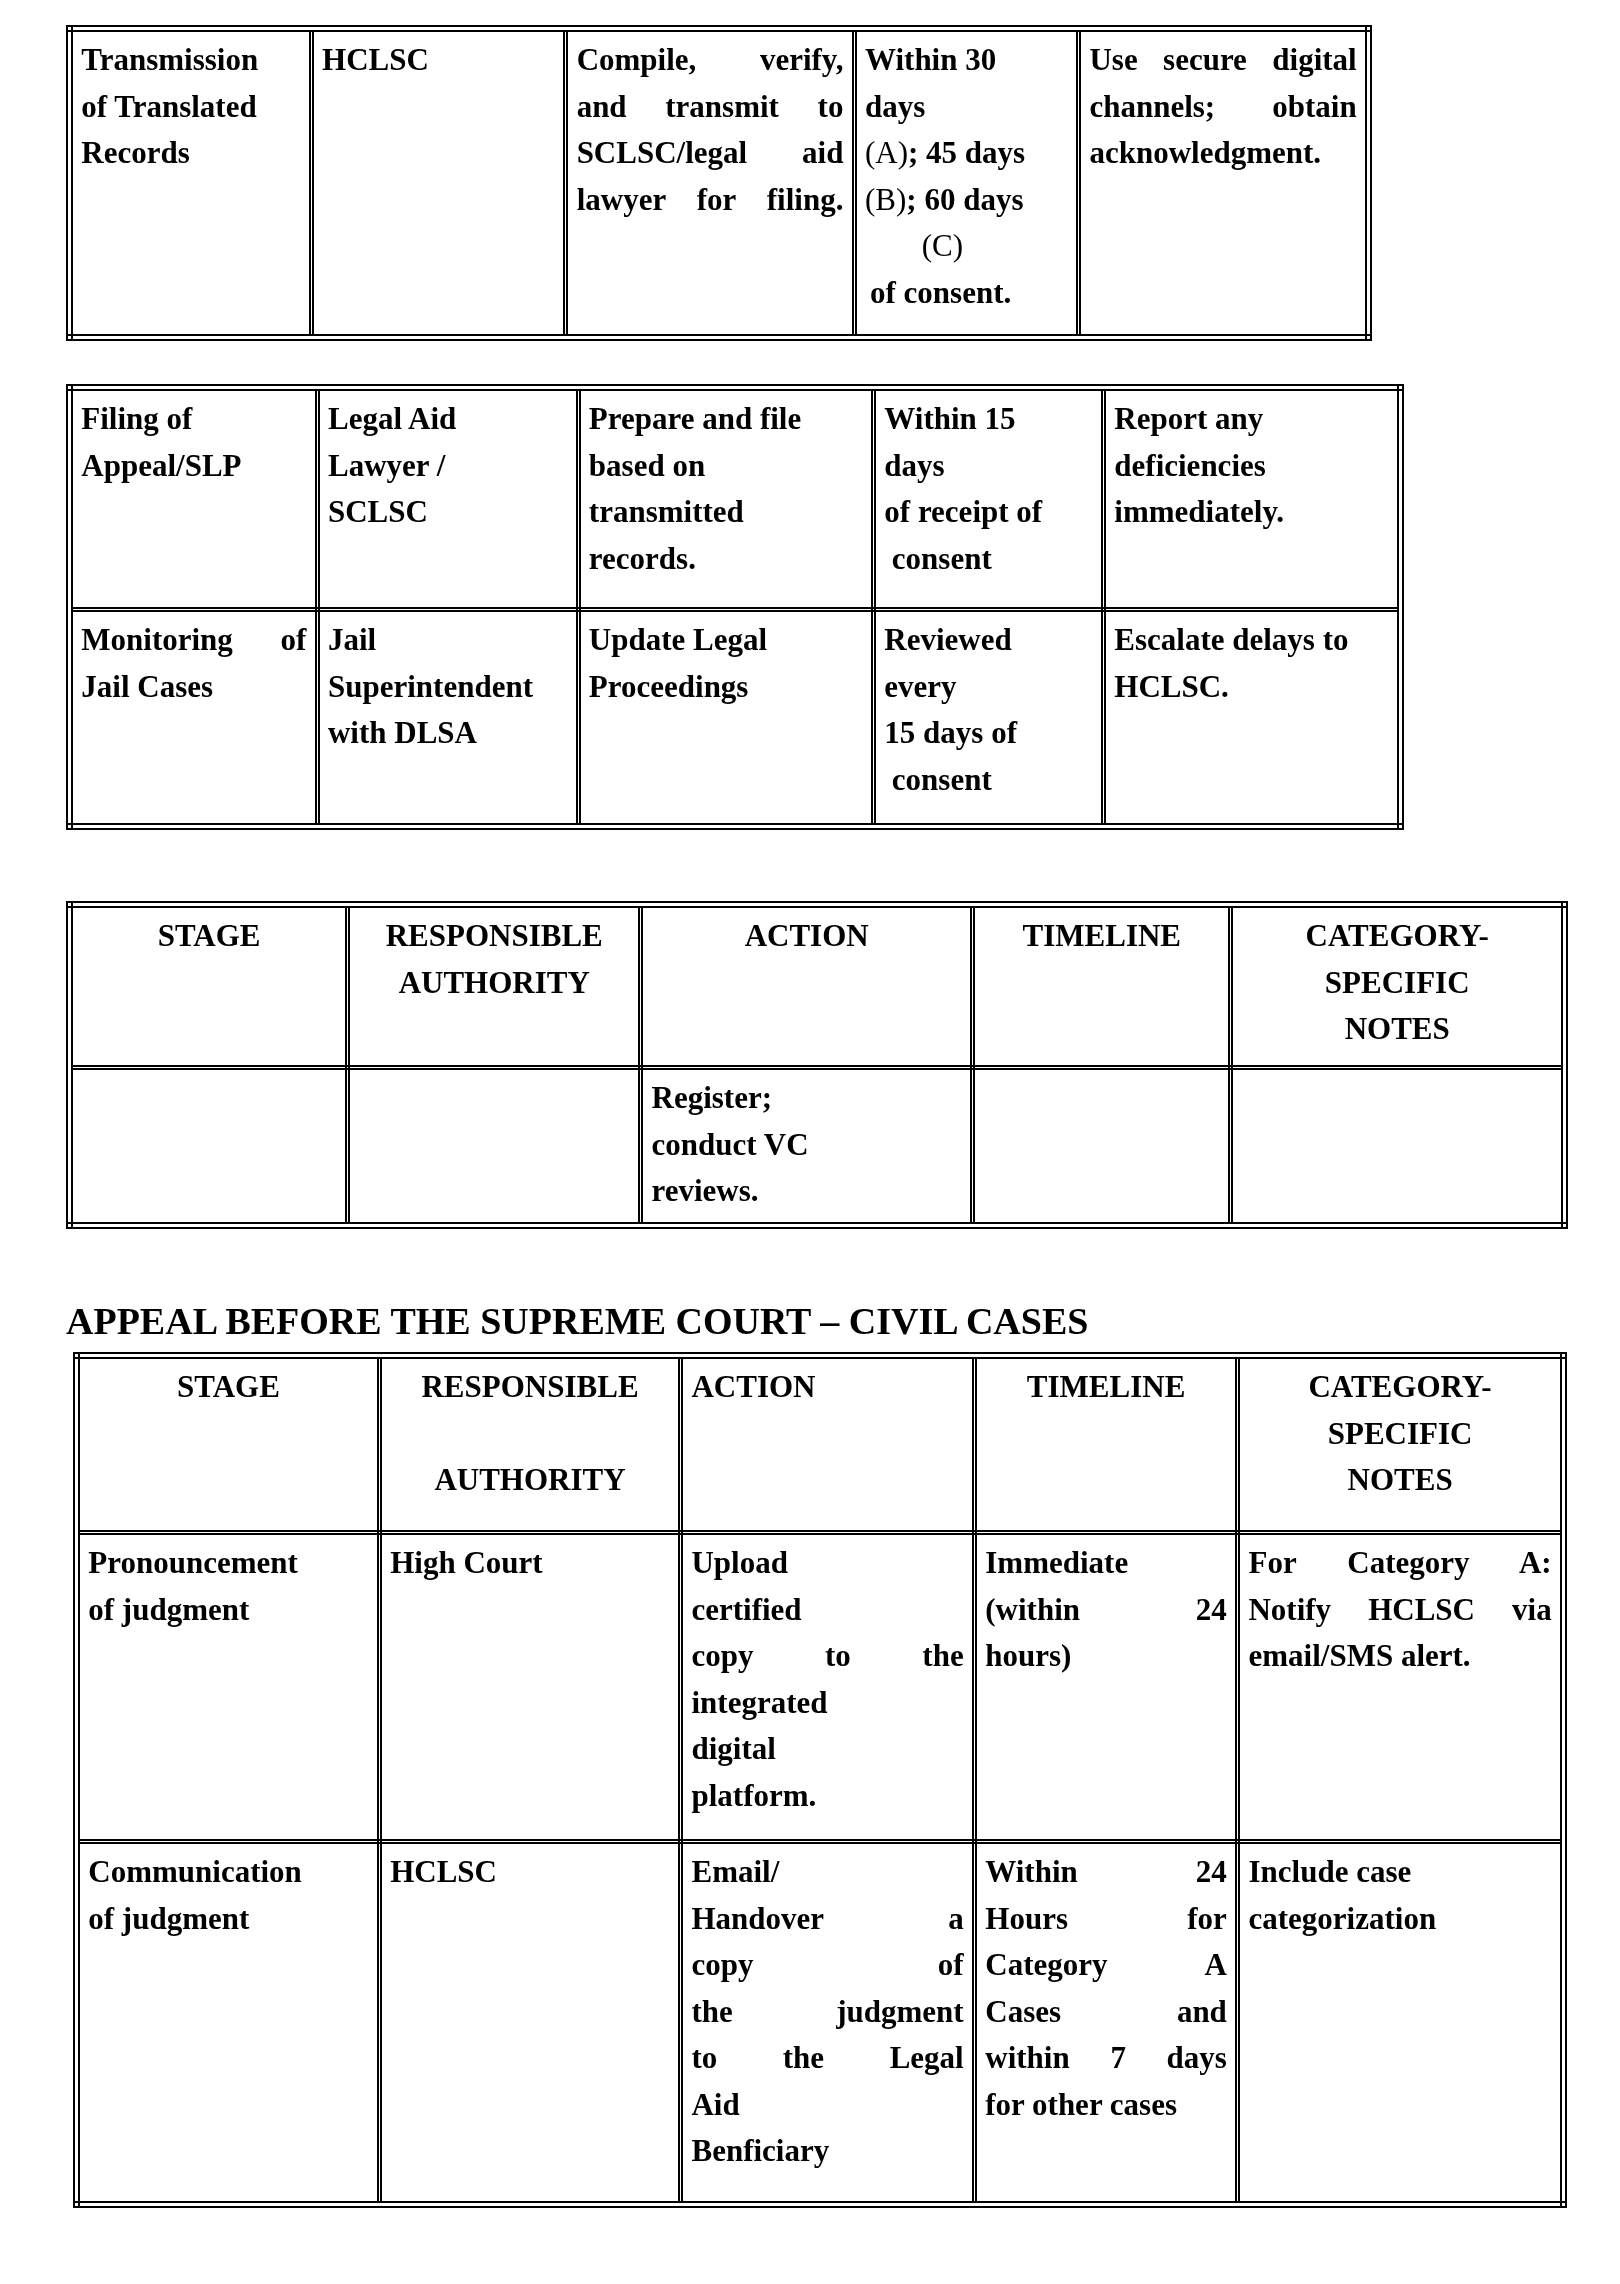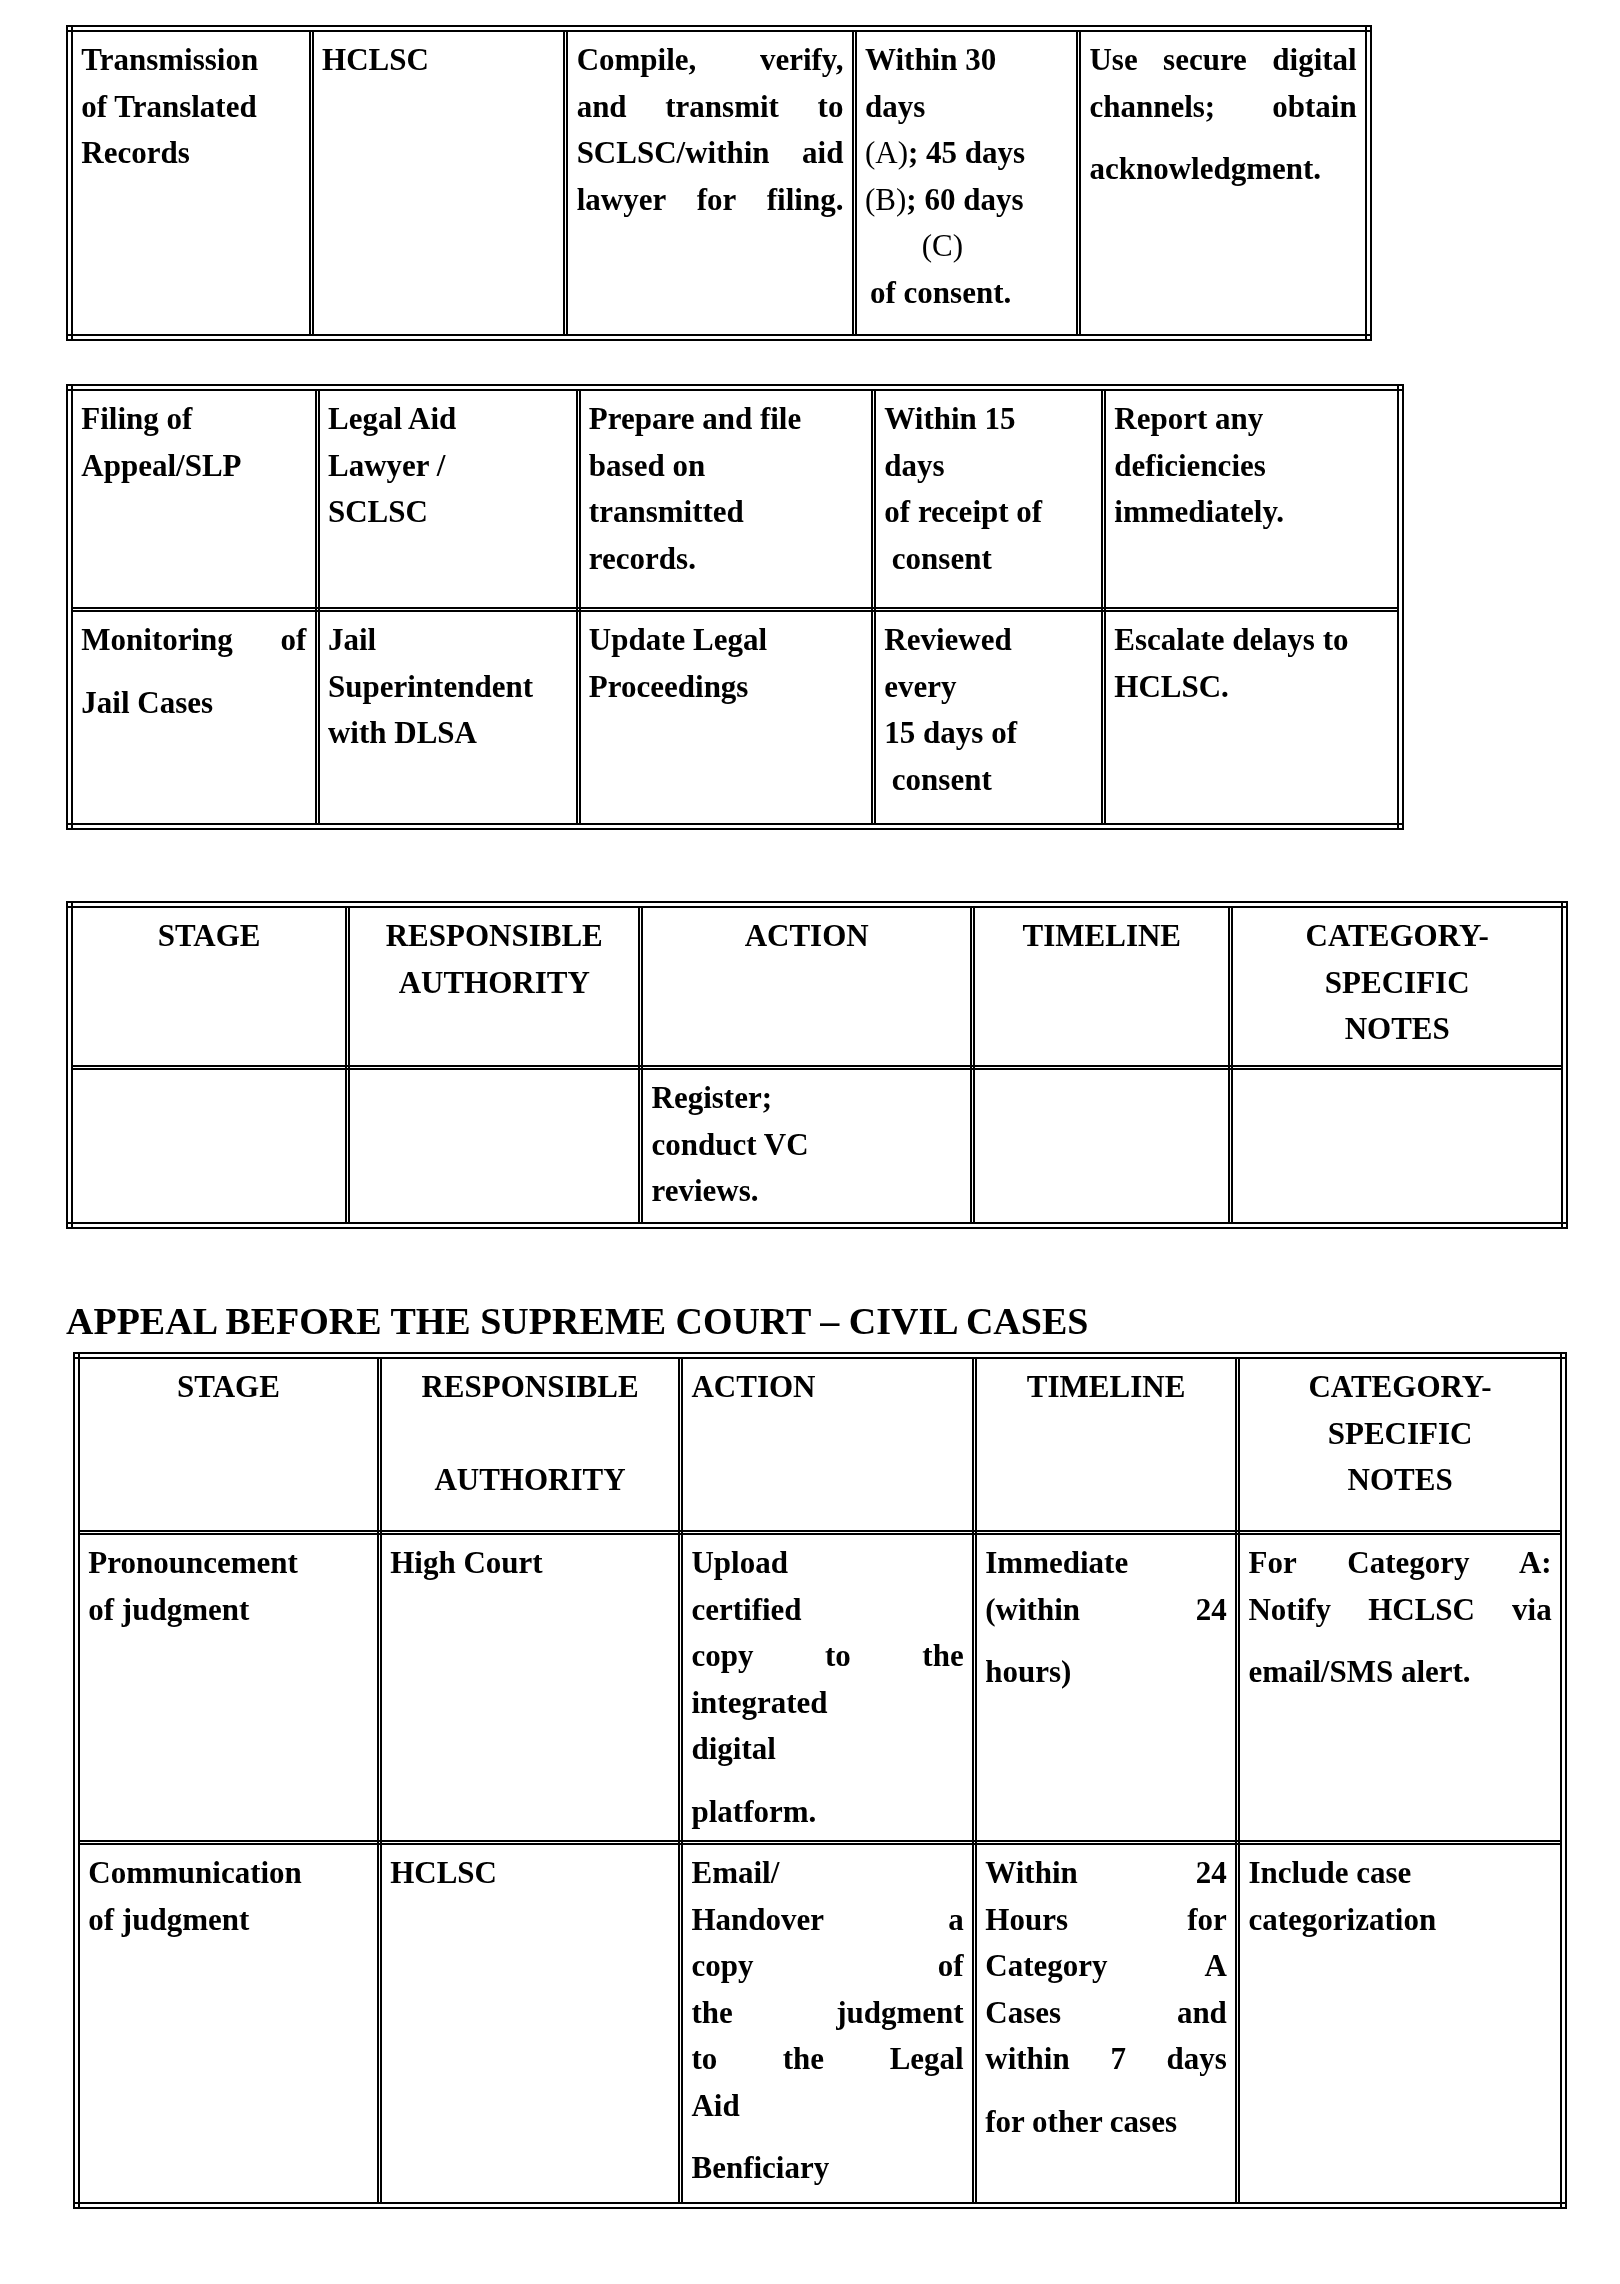--- a/index.html
+++ b/index.html
@@ -30,21 +30,21 @@
   }
   
   .vm{vertical-align:middle;}
   .ctr{text-align:center;margin-top:8px;}
   .pt40{padding-top:33px;}
   .pt30{padding-top:25px;}
   .pt8{padding-top:6.6px;}
   .ptop{vertical-align:top;padding-top:79px;}
   
   .jl>div{text-align:justify;text-align-last:justify;}
-  .jl>div:last-child{text-align-last:left;margin-top:16px;}
+  .jl>div:last-child{text-align-last:left;}
   
   .jla>div{text-align:justify;text-align-last:justify;}
   
   .tlA>div:nth-child(5){padding-left:28%;}
   .tlA>div:nth-child(6){padding-left:5px;}
   
   .ind4>div:nth-child(4){padding-left:7.5px;}
   
   .rg{font-weight:400;}
   
@@ -72,21 +72,21 @@
             <div>Transmission</div>
             <div>of Translated</div>
             <div>Records</div>
           </td>
       <td class="pt40">
             <div>HCLSC</div>
           </td>
       <td class="pt8 jla">
             <div>Compile, verify,</div>
             <div>and transmit to</div>
-            <div>SCLSC/within aid</div>
+            <div>SCLSC/legal aid</div>
             <div>lawyer for filing.</div>
           </td>
       <td class="pt30 tlA">
             <div>Within 30</div>
             <div>days</div>
             <div><span class="rg">(A)</span>; 45 days</div>
             <div><span class="rg">(B)</span>; 60 days</div>
             <div><span class="rg">(C)</span></div>
             <div>of consent.</div>
           </td>

